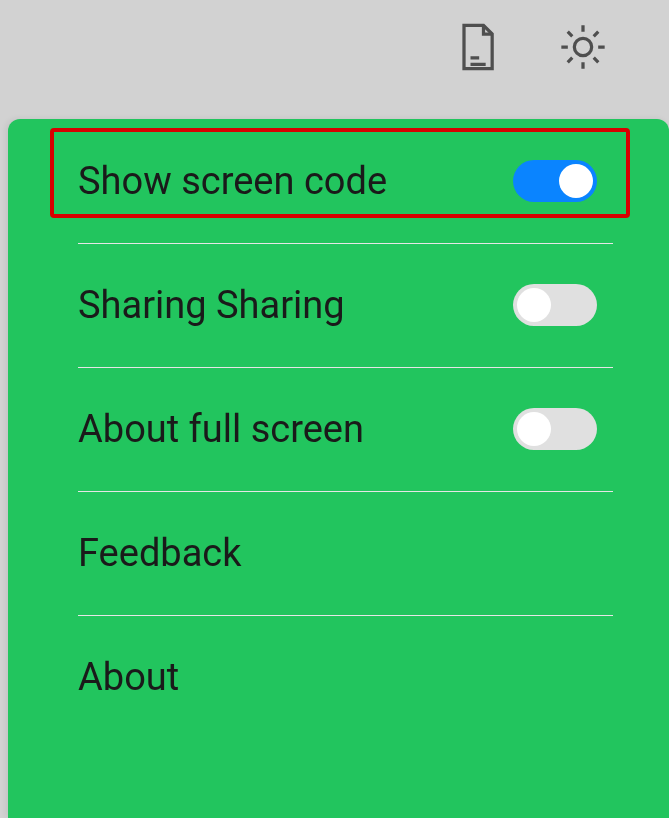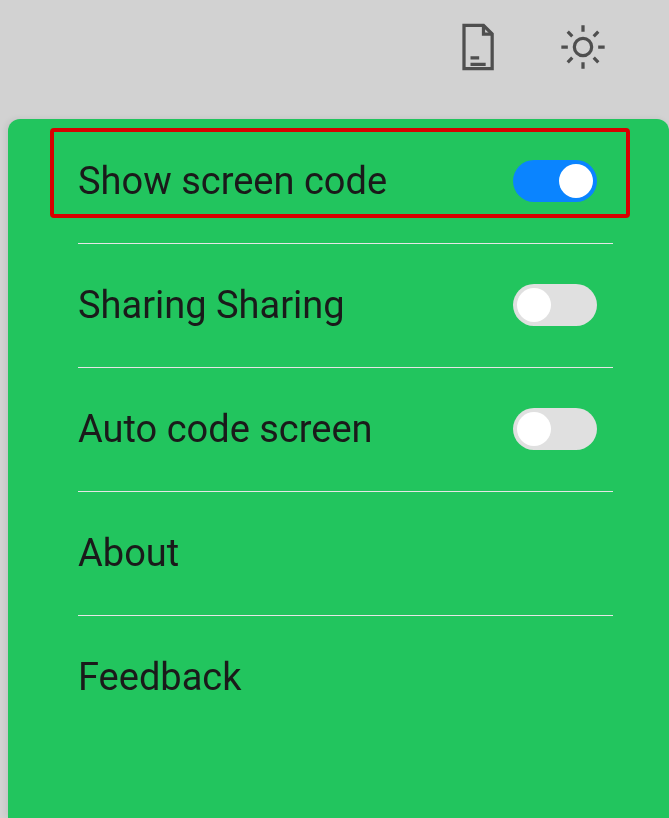--- a/index.html
+++ b/index.html
@@ -103,24 +103,24 @@
 <div class="panel">
   <div class="item">
     <span class="label">Show screen code</span>
     <span class="toggle" data-on="true"></span>
   </div>
   <div class="item">
     <span class="label">Sharing Sharing</span>
     <span class="toggle" data-on="false"></span>
   </div>
   <div class="item">
-    <span class="label">Auto code screen</span>
+    <span class="label">About full screen</span>
     <span class="toggle" data-on="false"></span>
   </div>
   <div class="item">
-    <span class="label">About</span>
+    <span class="label">Feedback</span>
   </div>
   <div class="item">
-    <span class="label">Feedback</span>
+    <span class="label">About</span>
   </div>
 </div>
 
 <div class="highlight"></div>
 
 </body></html>

